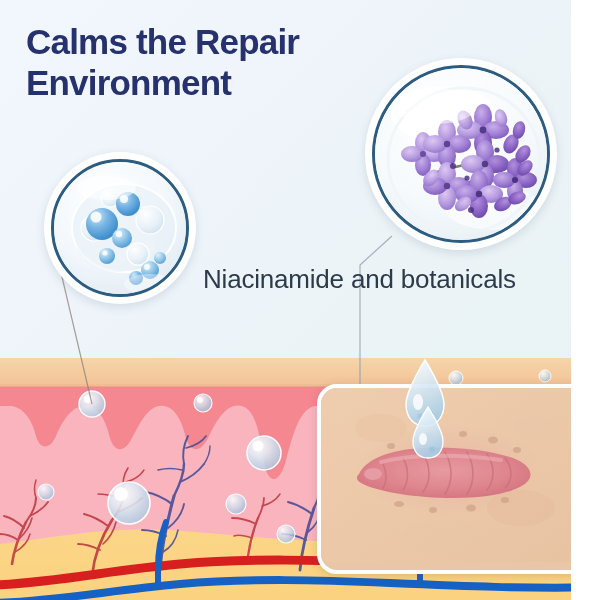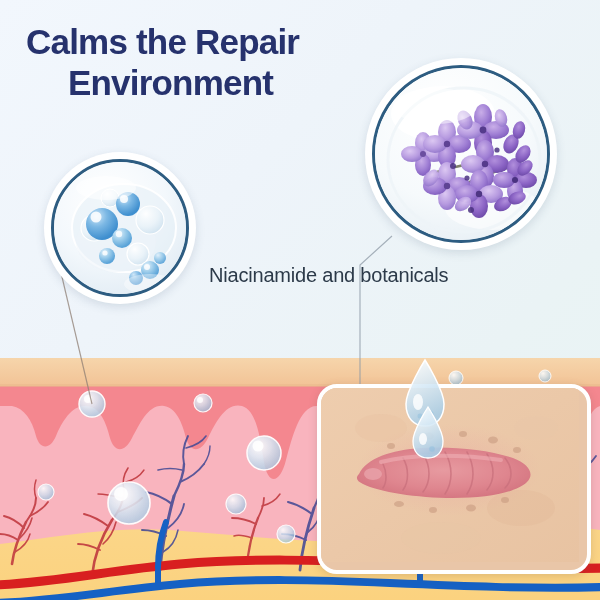--- a/index.html
+++ b/index.html
@@ -2,37 +2,38 @@
 <html><head>
 <meta charset="utf-8">
 <style>
   html,body{margin:0;padding:0;}
   body{
     width:600px;height:600px;overflow:hidden;
     font-family:"Liberation Sans","DejaVu Sans",sans-serif;
     background:#ffffff;
   }
   #stage{
-    position:relative;width:600px;height:600px;overflow:hidden;
+    position:relative;width:524px;height:600px;overflow:hidden;
     background:linear-gradient(135deg,#f2f7fd 0%,#eef4fa 35%,#eaf3f5 70%,#e8f3f3 100%);
+    padding-left:47px;
   }
 
   
   .headline{
     position:absolute;left:26px;top:22px;width:340px;
     font-size:35px;line-height:1.17;font-weight:700;
     letter-spacing:-0.8px;color:#26326d;
     z-index:30;
   }
-  .headline .l2{display:block;margin-left:42px;}
+  .headline .l2{display:block;}
 
   
   .bodycopy{
-    position:absolute;left:209px;top:262px;width:372px;
-    font-size:20px;line-height:1.33;font-weight:400;
+    position:absolute;left:203px;top:262px;width:372px;
+    font-size:26px;line-height:1.33;font-weight:400;
     color:#2c3a49;letter-spacing:-0.2px;
     z-index:30;
   }
   .bodycopy .bl{display:block;}
 
   
   .circle{
     position:absolute;border-radius:50%;
     background:#ffffff;
     box-shadow:0 3px 10px rgba(60,90,120,.16);

